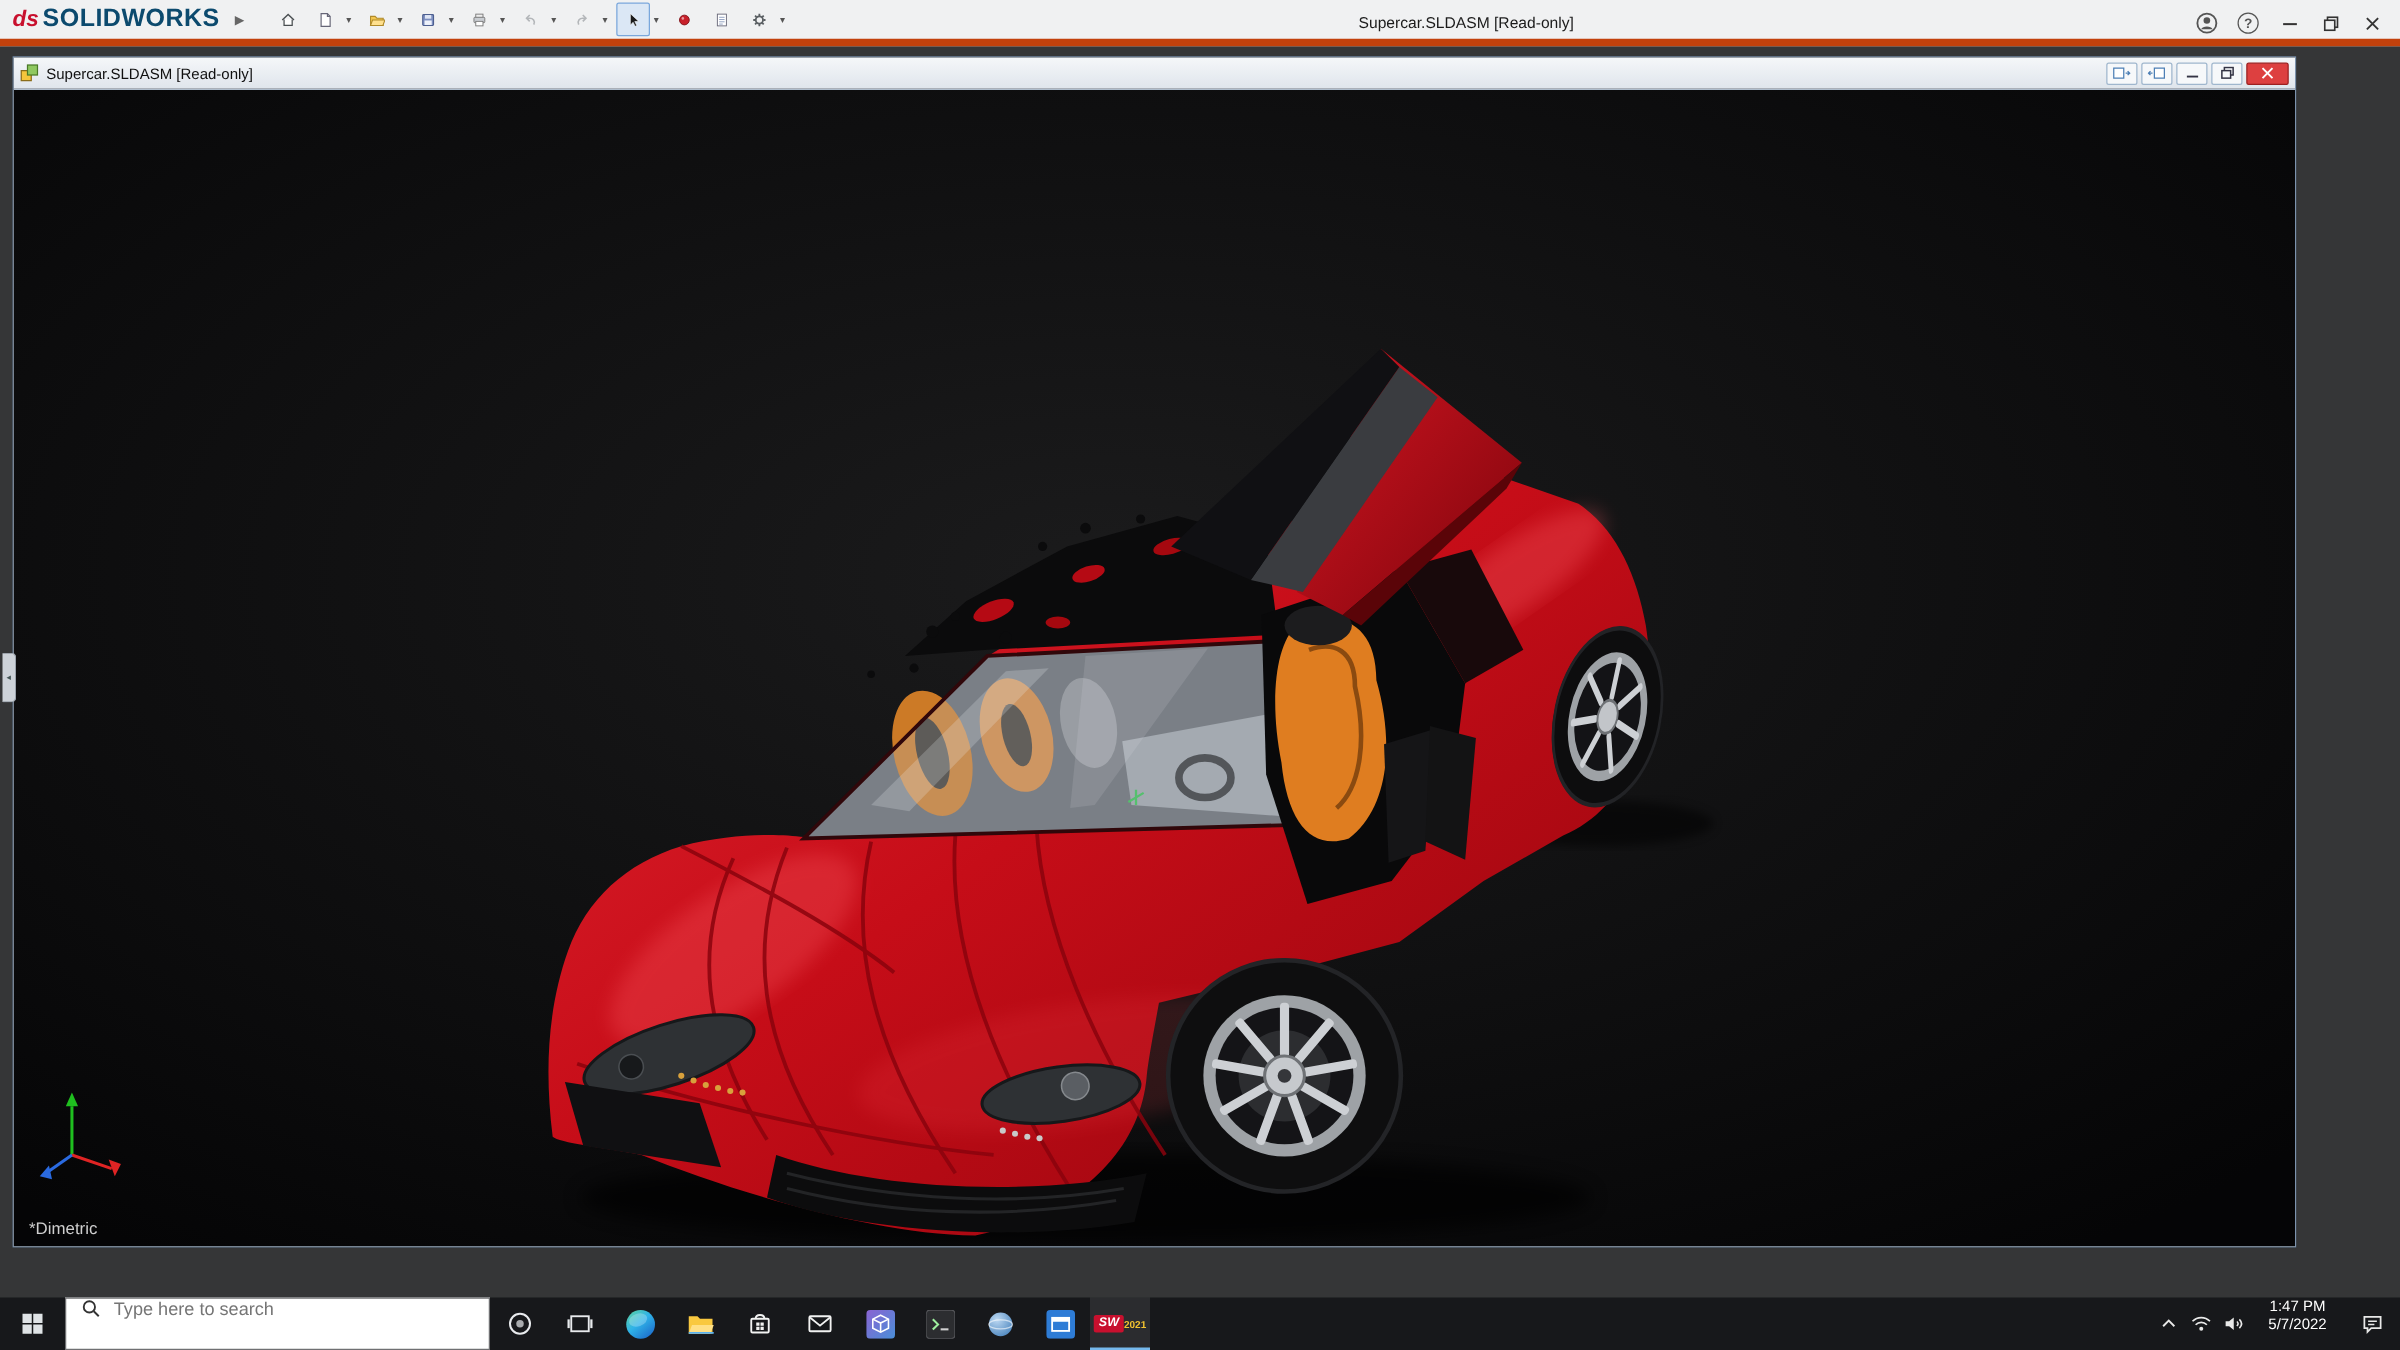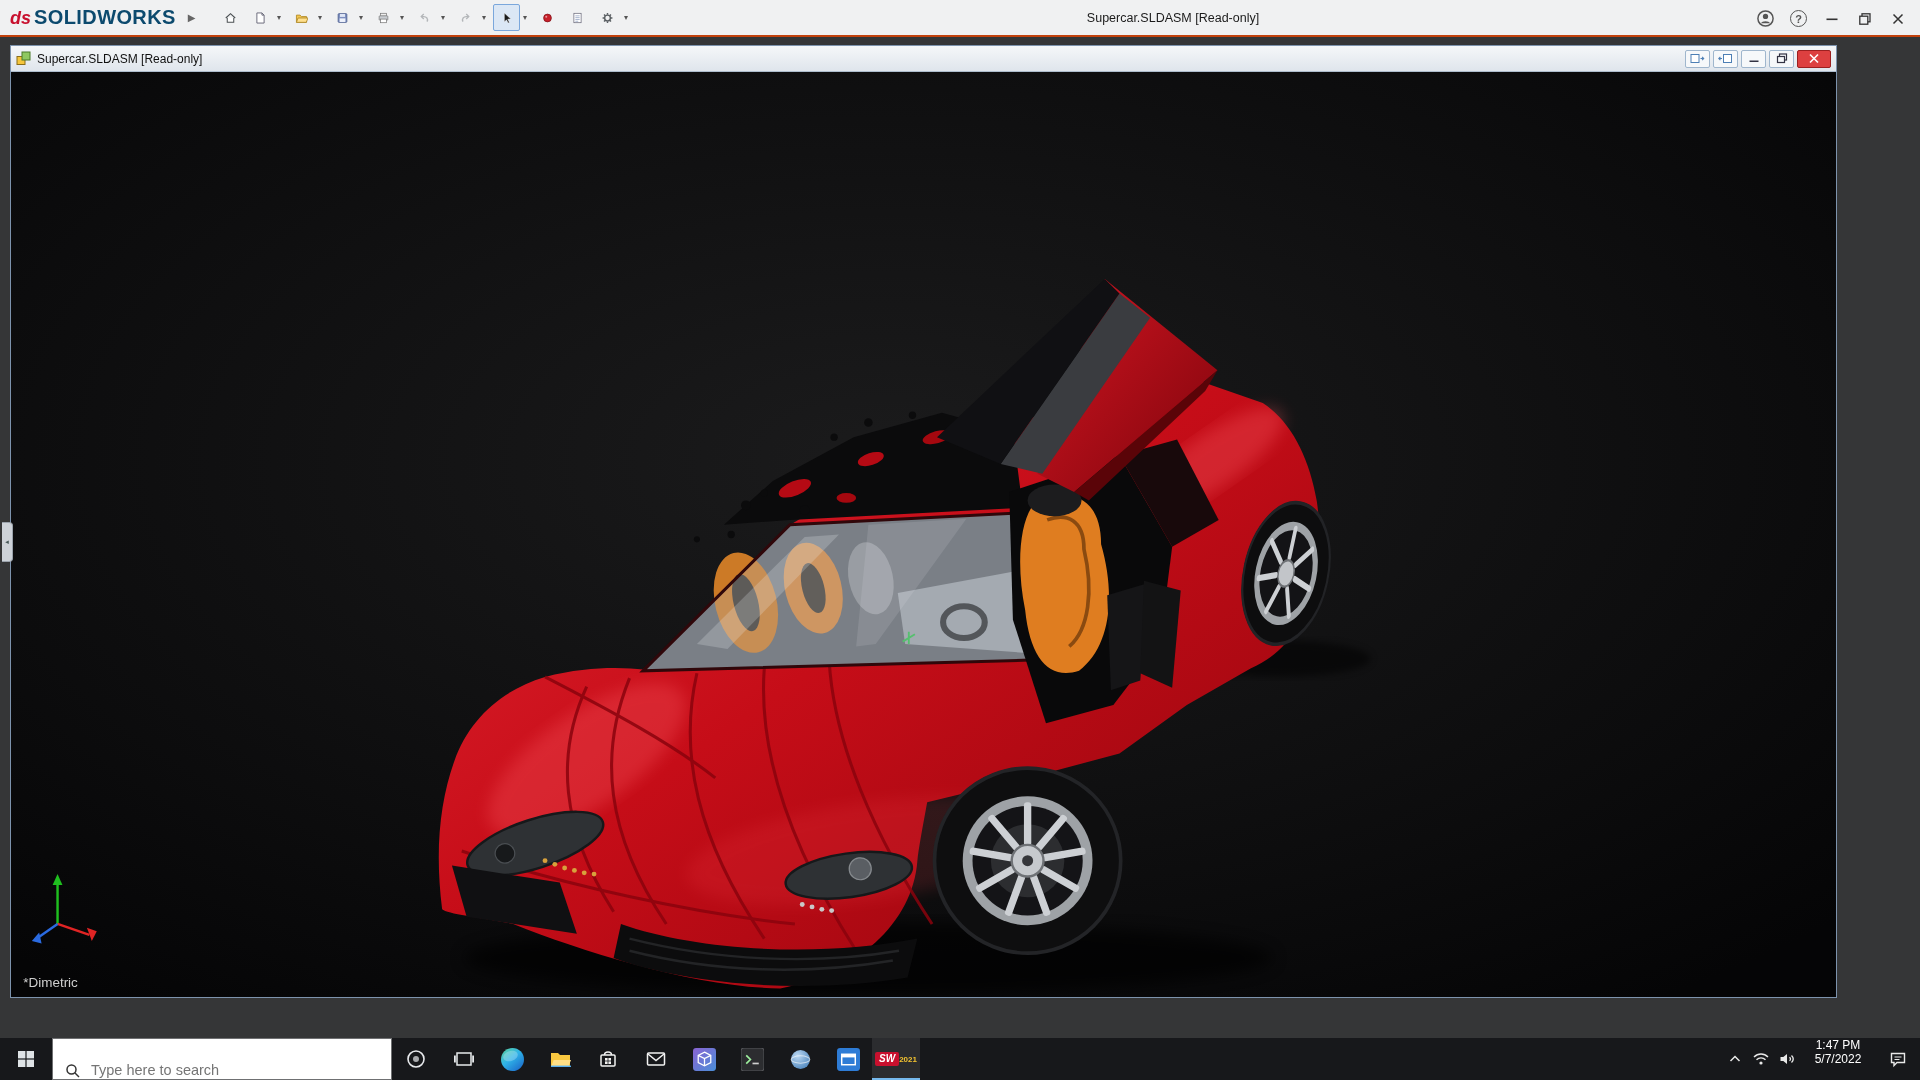--- a/index.html
+++ b/index.html
@@ -1,21 +1,21 @@
 <!DOCTYPE html>
 <html><head>
 <meta charset="utf-8">
 <style>
   html,body{margin:0;padding:0;width:1920px;height:1080px;overflow:hidden;
     font-family:"Liberation Sans",sans-serif;background:#353637;}
   *{box-sizing:border-box;}
 
   
   .titlebar{position:absolute;top:0;left:0;right:0;height:37px;background:#f0f1f2;
-    border-bottom:2px solid #c2410c;display:flex;align-items:center;z-index:20;}
+    border-bottom:6px solid #c2410c;display:flex;align-items:center;z-index:20;}
   .logo{display:flex;align-items:baseline;margin-left:10px;flex:0 0 auto;}
   .logo-ds{font-style:italic;font-weight:bold;font-size:18px;color:#c8102e;margin-right:3px;}
   .logo-name{font-weight:bold;font-size:20px;color:#0c4a6e;letter-spacing:.4px;}
   .flyout-arrow{margin:0 18px 0 12px;color:#666;font-size:10px;}
   .tb-group{display:flex;align-items:center;}
   .tb-btn{width:27px;height:27px;display:flex;align-items:center;justify-content:center;
     border:1px solid transparent;border-radius:2px;margin-left:3px;}
   .tb-btn.pressed{background:#dbe7f5;border-color:#7aa7dc;}
   .tb-btn.disabled{opacity:.4;}
   .tb-caret{width:11px;height:27px;display:flex;align-items:center;justify-content:center;
@@ -45,21 +45,21 @@
   .viewport svg{display:block;}
 
   .side-tab{position:absolute;left:2px;top:522px;width:11px;height:40px;background:#cdd2d8;
     border:1px solid #9aa2ab;border-left:none;border-radius:0 4px 4px 0;display:flex;
     align-items:center;justify-content:center;font-size:7px;color:#455;z-index:30;}
 
   
   .taskbar{position:absolute;left:0;right:0;bottom:0;height:42px;background:#17181b;
     display:flex;align-items:stretch;z-index:40;}
   .tb-start{width:52px;display:flex;align-items:center;justify-content:center;}
-  .tb-search{width:340px;background:#fff;border:1px solid #6f7072;display:flex;align-items:flex-end;}
+  .tb-search{width:340px;background:#fff;border:1px solid #6f7072;display:flex;align-items:flex-start;}
   .tb-search input{border:none;outline:none;font-size:14.5px;color:#333;flex:1;
     font-family:inherit;background:transparent;}
   .search-ico{margin:0 8px 0 12px;flex:0 0 auto;display:flex;}
   .tb-app{width:48px;display:flex;align-items:center;justify-content:center;position:relative;}
   .tb-app.active{background:rgba(255,255,255,.09);box-shadow:inset 0 -2px 0 #76b9ed;}
   .edge-ico{width:23px;height:23px;border-radius:50%;position:relative;overflow:hidden;
     background:linear-gradient(140deg,#5ad0a6 5%,#2fb3e8 45%,#1b66c9 95%);}
   .edge-ico::after{content:"";position:absolute;left:2px;top:3px;width:15px;height:10px;
     border-radius:50%;background:rgba(255,255,255,.25);transform:rotate(-18deg);}
   .sw-badge{display:flex;flex-direction:row;align-items:center;line-height:1;text-align:right;}

